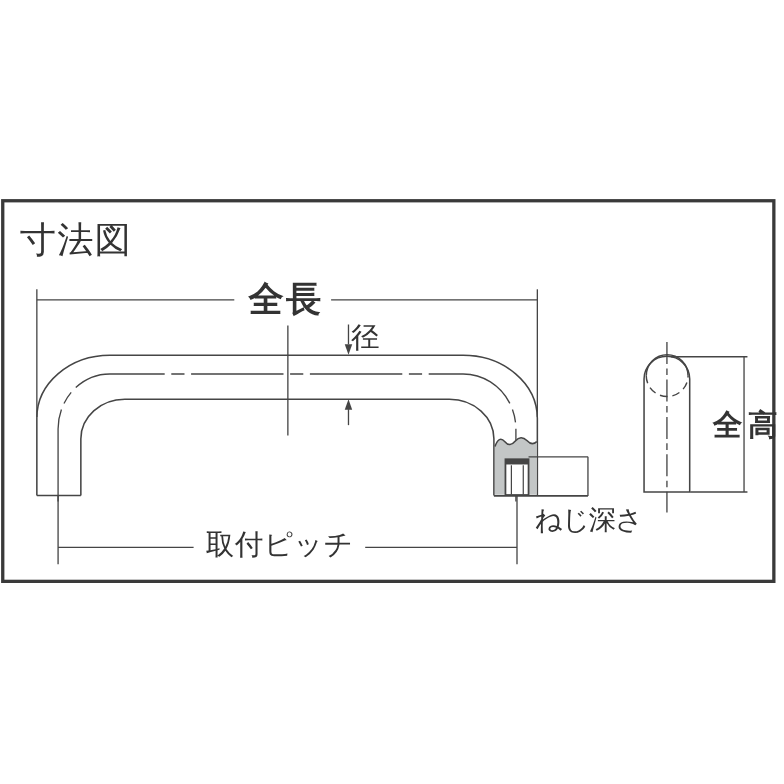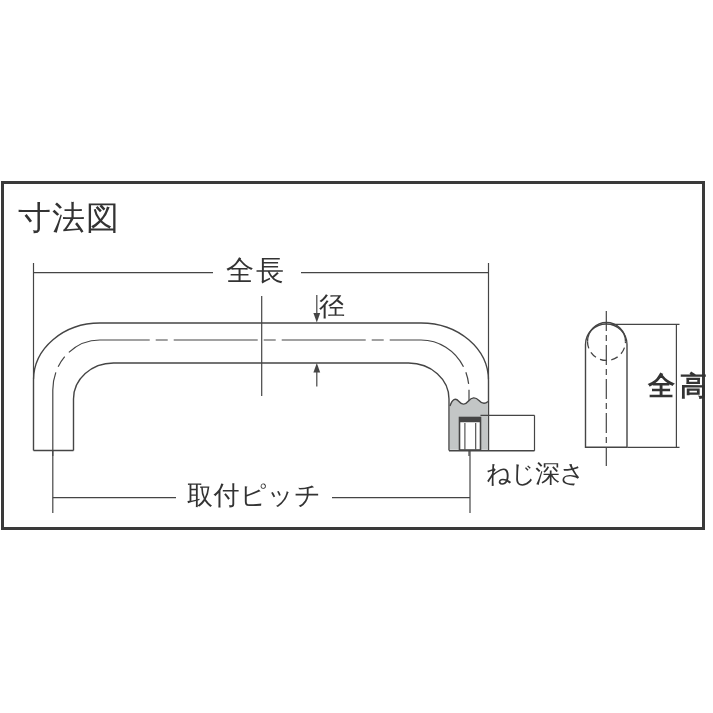--- a/index.html
+++ b/index.html
@@ -21,21 +21,21 @@
     position:absolute;left:1px;top:181px;width:704px;height:349px;
     box-sizing:border-box;border:3px solid var(--frame);
     background:var(--background);
   }
   .drawing-svg{position:absolute;left:0;top:0;width:713px;height:713px;}
   .lbl{
     position:absolute;color:var(--text);line-height:1.05;
     white-space:nowrap;
   }
   .lbl-title{left:18px;top:201px;font-size:33px;letter-spacing:1px;font-weight:500;}
-  .lbl-zencho{left:226px;top:256px;font-size:28px;letter-spacing:2px;}
+  .lbl-zencho{left:226px;top:256px;font-size:32px;letter-spacing:2px;font-weight:bold;}
   .lbl-kei{left:319px;top:293px;font-size:26px;}
   .lbl-pitch{left:187px;top:482px;font-size:26px;letter-spacing:0.5px;}
   .lbl-neji{left:486px;top:460px;font-size:25px;letter-spacing:-1px;text-align:right;}
   .lbl-zenko{left:648px;top:372px;font-size:27px;letter-spacing:5px;font-weight:bold;}
 
   .stroke{stroke:var(--line);fill:none;stroke-width:1.4;}
   .thin{stroke-width:1.2;}
   .centerline{stroke:var(--line);fill:none;stroke-width:1.2;stroke-dasharray:84 6 12 6;}
   .centerline-side{stroke:var(--line);fill:none;stroke-width:1.2;stroke-dasharray:20 4 6 4;}
   .hidden-arc{stroke:var(--line);fill:none;stroke-width:1.3;stroke-dasharray:7 4.5;}

